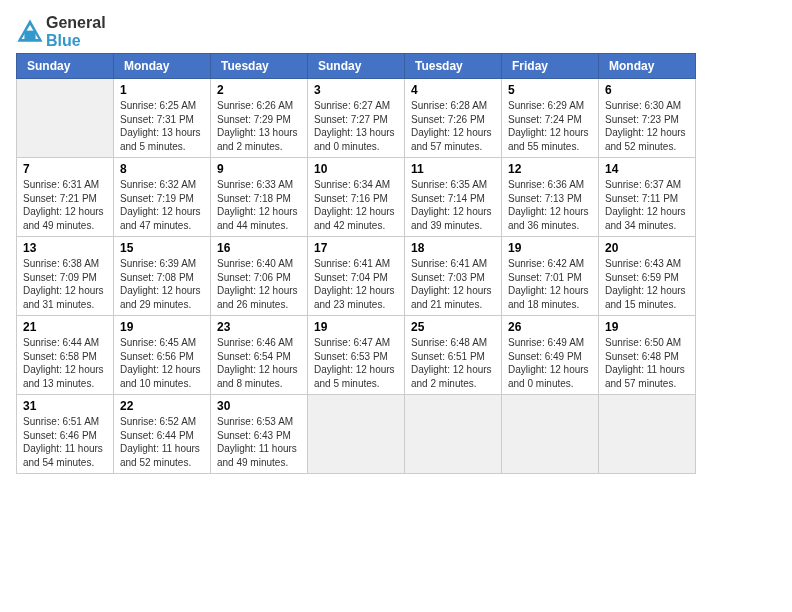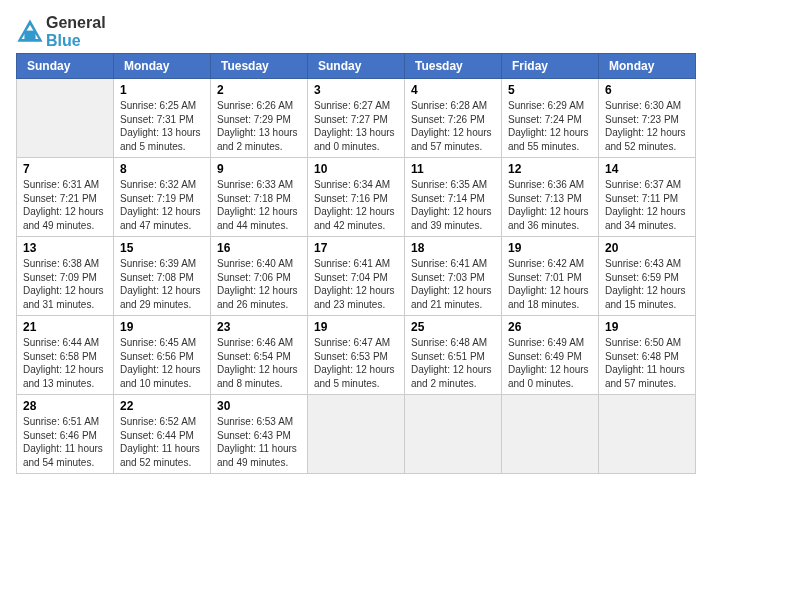--- a/index.html
+++ b/index.html
@@ -146,21 +146,21 @@
         <tr>
           <td><span class="date-num">21</span><span class="cell-text">Sunrise: 6:44 AM<br>Sunset: 6:58 PM<br>Daylight: 12 hours and 13 minutes.</span></td>
           <td><span class="date-num">19</span><span class="cell-text">Sunrise: 6:45 AM<br>Sunset: 6:56 PM<br>Daylight: 12 hours and 10 minutes.</span></td>
           <td><span class="date-num">23</span><span class="cell-text">Sunrise: 6:46 AM<br>Sunset: 6:54 PM<br>Daylight: 12 hours and 8 minutes.</span></td>
           <td><span class="date-num">19</span><span class="cell-text">Sunrise: 6:47 AM<br>Sunset: 6:53 PM<br>Daylight: 12 hours and 5 minutes.</span></td>
           <td><span class="date-num">25</span><span class="cell-text">Sunrise: 6:48 AM<br>Sunset: 6:51 PM<br>Daylight: 12 hours and 2 minutes.</span></td>
           <td><span class="date-num">26</span><span class="cell-text">Sunrise: 6:49 AM<br>Sunset: 6:49 PM<br>Daylight: 12 hours and 0 minutes.</span></td>
           <td><span class="date-num">19</span><span class="cell-text">Sunrise: 6:50 AM<br>Sunset: 6:48 PM<br>Daylight: 11 hours and 57 minutes.</span></td>
         </tr>
         <tr>
-          <td><span class="date-num">28</span><span class="cell-text">Sunrise: 6:51 AM<br>Sunset: 6:46 PM<br>Daylight: 11 hours and 54 minutes.</span></td>
+          <td><span class="date-num">31</span><span class="cell-text">Sunrise: 6:51 AM<br>Sunset: 6:46 PM<br>Daylight: 11 hours and 54 minutes.</span></td>
           <td><span class="date-num">22</span><span class="cell-text">Sunrise: 6:52 AM<br>Sunset: 6:44 PM<br>Daylight: 11 hours and 52 minutes.</span></td>
           <td><span class="date-num">30</span><span class="cell-text">Sunrise: 6:53 AM<br>Sunset: 6:43 PM<br>Daylight: 11 hours and 49 minutes.</span></td>
           <td class="empty"></td>
           <td class="empty"></td>
           <td class="empty"></td>
           <td class="empty"></td>
         </tr>
       </tbody>
   </table>
 </div>

